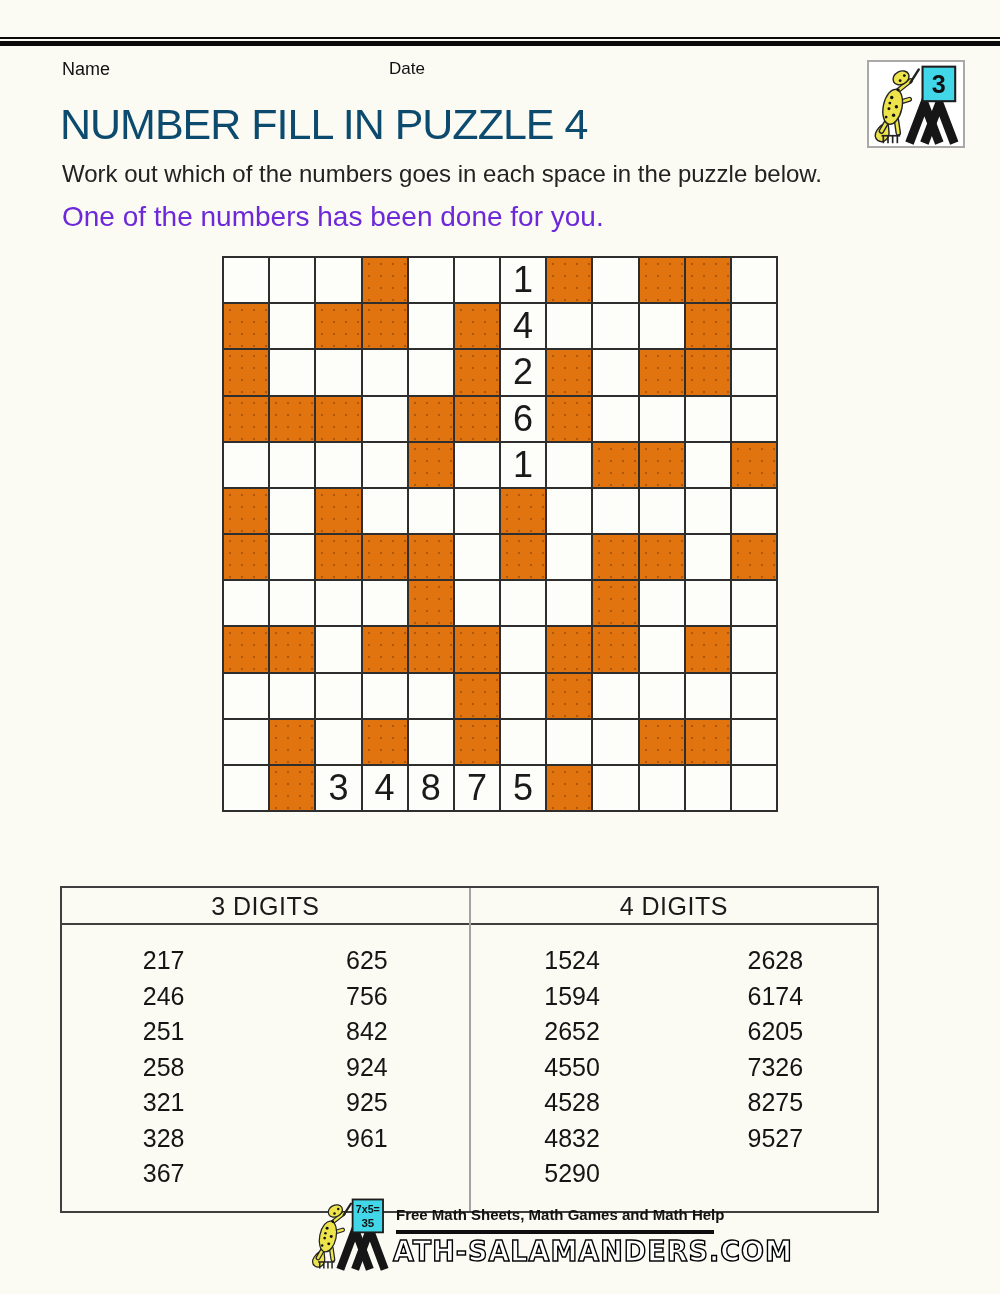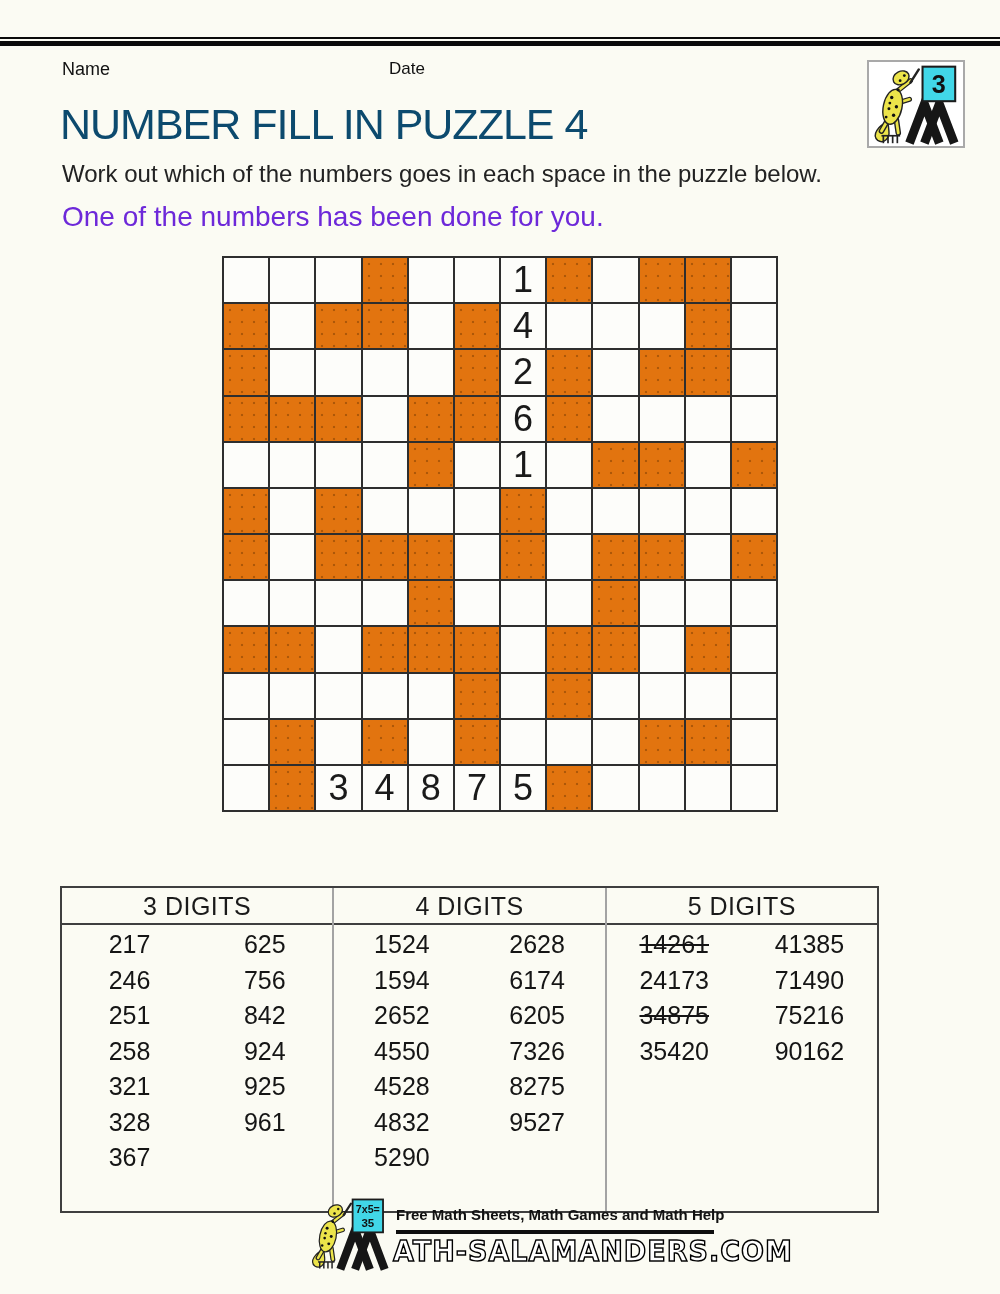--- a/index.html
+++ b/index.html
@@ -65,21 +65,21 @@
     display:flex; background:transparent;margin-top:31px;
   }
   .num-col { flex:1 1 0; display:flex; flex-direction:column; }
   .num-col + .num-col { border-left:2px solid #a3a3a3; }
   .digits-header {
     height:37px; line-height:36px; text-align:center;
     font-size:25px; color:#1a1a1a;
     border-bottom:2px solid #3f3f3f;
     letter-spacing:0.5px;
   }
-  .col-body { flex:1; display:flex; padding-top:2px; }
+  .col-body { flex:1; display:flex; padding-top:18px; }
   .sub-left, .sub-right { width:50%; }
   .num {
     text-align:center; font-size:25px; line-height:35.5px; color:#151515;
   }
   .num.struck { text-decoration:line-through; text-decoration-thickness:2px; }
 
   
   .footer-logo { position:absolute; left:299px; top:1197px; width:99px; height:74px; }
   .footer-logo svg { width:100%; height:100%; display:block; }
   .footer-tagline {
@@ -341,37 +341,20 @@
           <div class="num">4832</div>
           <div class="num">5290</div>
         </div>
         <div class="sub-right">
           <div class="num">2628</div>
           <div class="num">6174</div>
           <div class="num">6205</div>
           <div class="num">7326</div>
           <div class="num">8275</div>
           <div class="num">9527</div>
-        </div>
-      </div>
-  </div>
-  <div class="num-col">
-    <div class="digits-header">5 DIGITS</div>
-    <div class="col-body">
-        <div class="sub-left">
-          <div class="num struck">14261</div>
-          <div class="num">24173</div>
-          <div class="num struck">34875</div>
-          <div class="num">35420</div>
-        </div>
-        <div class="sub-right">
-          <div class="num">41385</div>
-          <div class="num">71490</div>
-          <div class="num">75216</div>
-          <div class="num">90162</div>
         </div>
       </div>
   </div>
 </div>
 
 <div class="footer-logo">
   <svg viewBox="0 0 100 90">
     <g stroke="#161616" stroke-width="10" fill="none">
       <polyline points="40,88 58,40 76,88"></polyline>
       <polyline points="58,88 76,40 94,88"></polyline>

